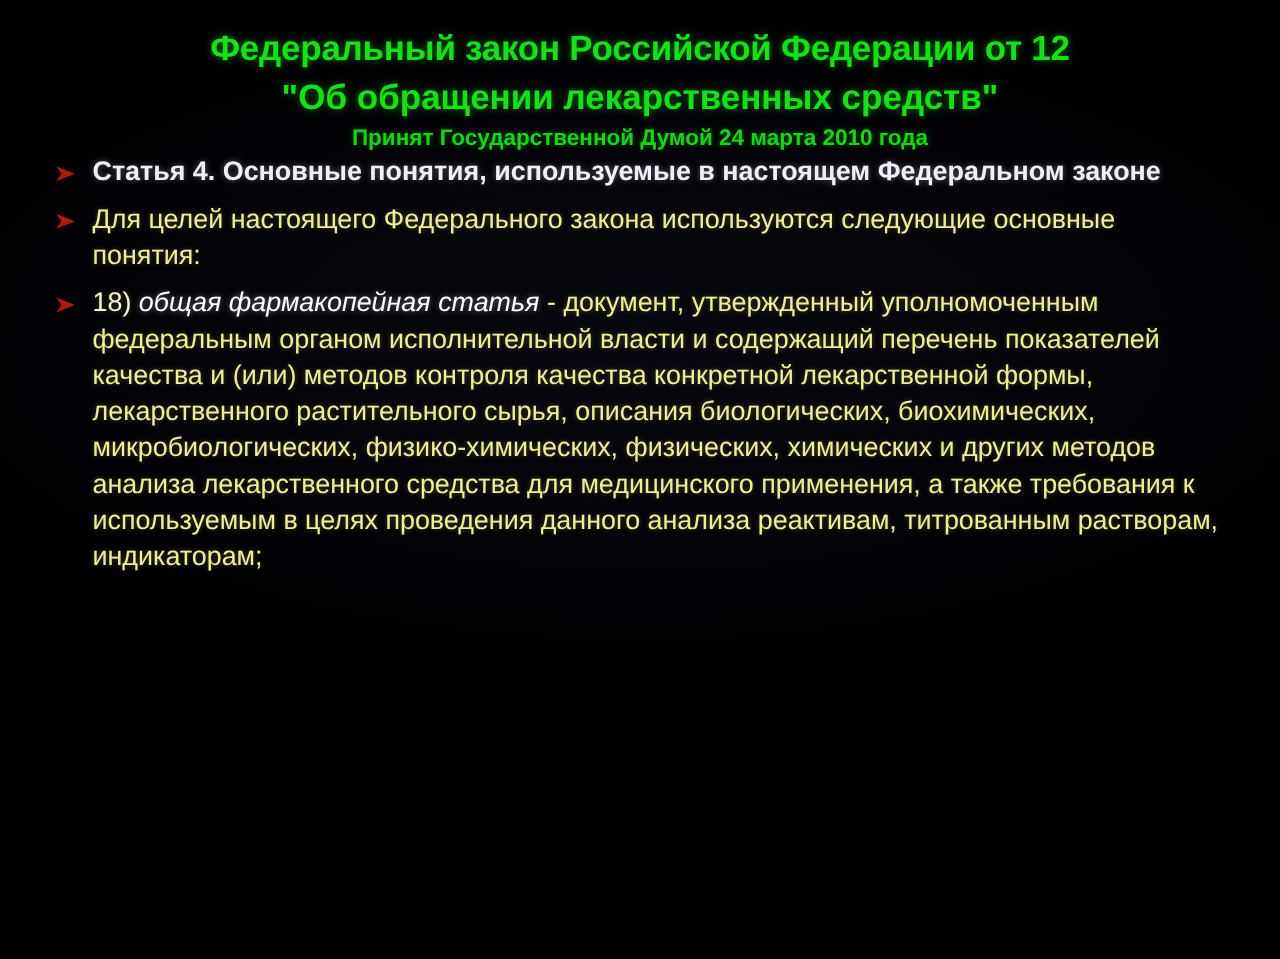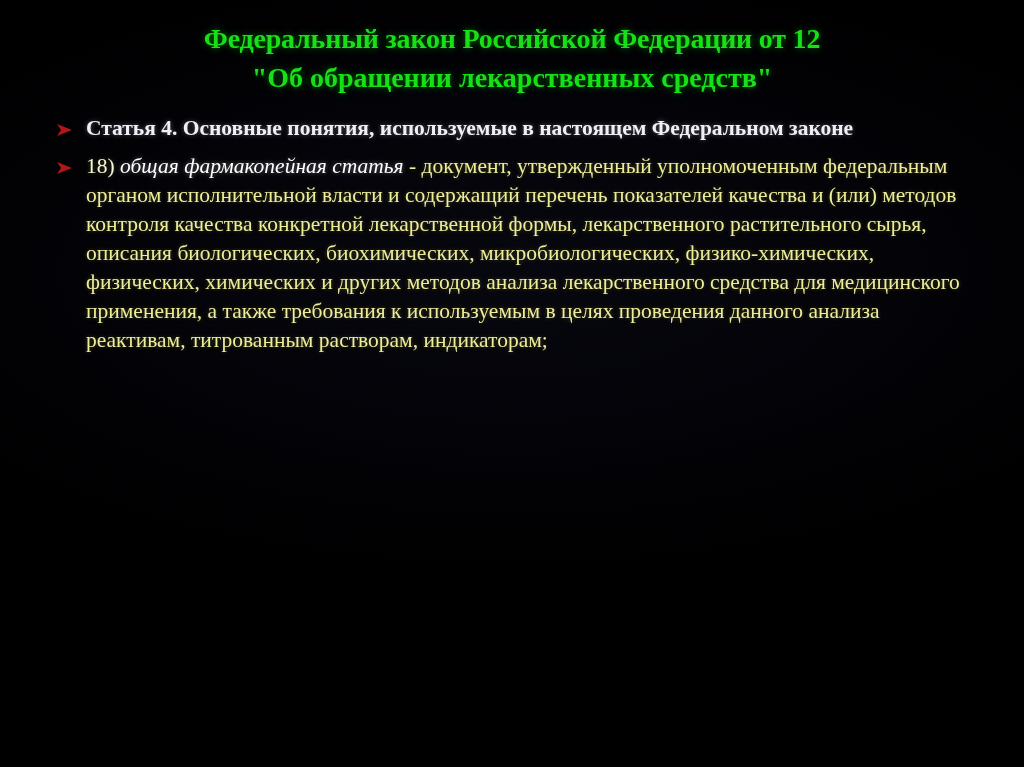--- a/index.html
+++ b/index.html
@@ -17,21 +17,20 @@
   }
 
   #slide {
     position: relative;
     width: 1024px;
     height: 568px;
     background:
       radial-gradient(ellipse 70% 55% at 50% 48%, #07070f 0%, #030308 55%, #000000 100%),
       #000000;
     overflow: hidden;
-    font-family: Liberation Serif, serif;
   }
 
   
   .title-block {
     padding-top: 20px;
     text-align: center;
   }
   .title-main {
     color: #18e018;
     font-size: 28px;
@@ -52,22 +51,22 @@
   .subtitle {
     color: #1ad41a;
     font-size: 18px;
     font-weight: bold;
     line-height: 25px;
     text-shadow: 0 0 5px rgba(0, 200, 0, 0.45);
   }
 
   
   .body-block {
-    margin-top: 16px;
-    padding: 0 44px 0 56px;
+    margin-top: 0;
+    padding: 0 44px 0 44px;
   }
   .bullet-row {
     display: flex;
     align-items: flex-start;
     margin-bottom: 9px;
   }
   .bullet-marker {
     flex: 0 0 auto;
     width: 30px;
     padding-top: 9px;
@@ -96,33 +95,42 @@
   }
 </style>
 </head>
 <body>
 
 <div id="slide">
 
   <div class="title-block">
     <div class="title-main">Федеральный закон Российской Федерации от 12</div>
     <div class="title-quoted">"Об обращении лекарственных средств"</div>
+    <div class="subtitle">Принят Государственной Думой 24 марта 2010 года</div>
   </div>
 
   <div class="body-block">
 
     <div class="bullet-row">
       <span class="bullet-marker">
         <svg width="18" height="14" viewBox="0 0 18 14" aria-hidden="true">
           <path d="M1 1 L16 7 L1 13 L5 7 Z" fill="#b01818"></path>
         </svg>
       </span>
       <span class="bullet-text emphasis">Статья 4. Основные понятия, используемые в настоящем Федеральном законе</span>
     </div>
 
+    <div class="bullet-row">
+      <span class="bullet-marker">
+        <svg width="18" height="14" viewBox="0 0 18 14" aria-hidden="true">
+          <path d="M1 1 L16 7 L1 13 L5 7 Z" fill="#b01818"></path>
+        </svg>
+      </span>
+      <span class="bullet-text">Для целей настоящего Федерального закона используются следующие основные понятия:</span>
+    </div>
 
     <div class="bullet-row">
       <span class="bullet-marker">
         <svg width="18" height="14" viewBox="0 0 18 14" aria-hidden="true">
           <path d="M1 1 L16 7 L1 13 L5 7 Z" fill="#b01818"></path>
         </svg>
       </span>
       <span class="bullet-text"><span class="lead-num">18)</span><span>&nbsp;</span><span class="term-italic">общая фармакопейная статья</span><span> - документ, утвержденный уполномоченным федеральным органом исполнительной власти и содержащий перечень показателей качества и (или) методов контроля качества конкретной лекарственной формы, лекарственного растительного сырья, описания биологических, биохимических, микробиологических, физико-химических, физических, химических и других методов анализа лекарственного средства для медицинского применения, а также требования к используемым в целях проведения данного анализа реактивам, титрованным растворам, индикаторам;</span></span>
     </div>
 

